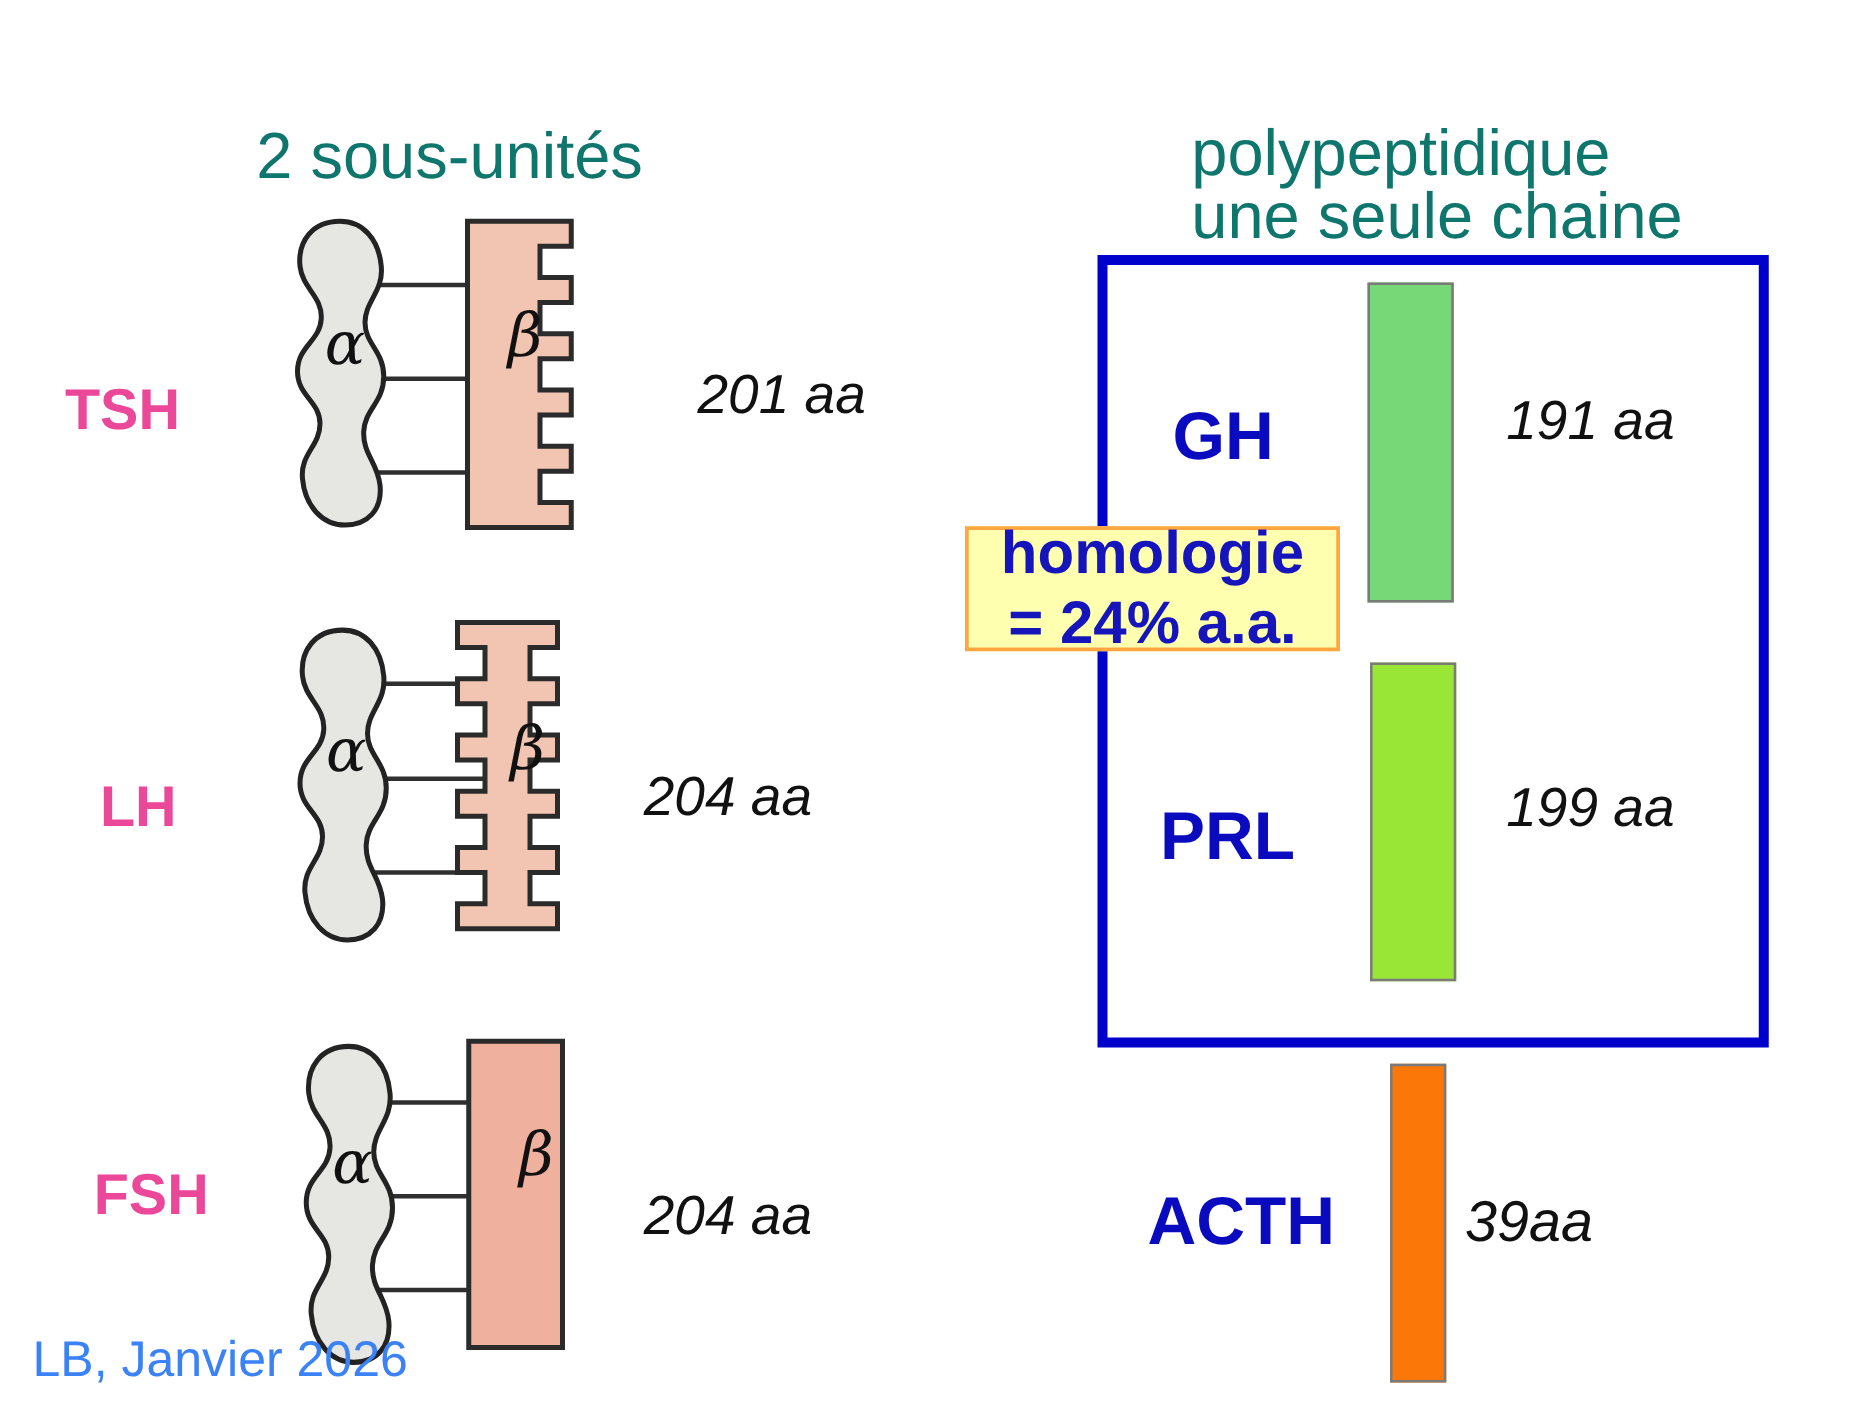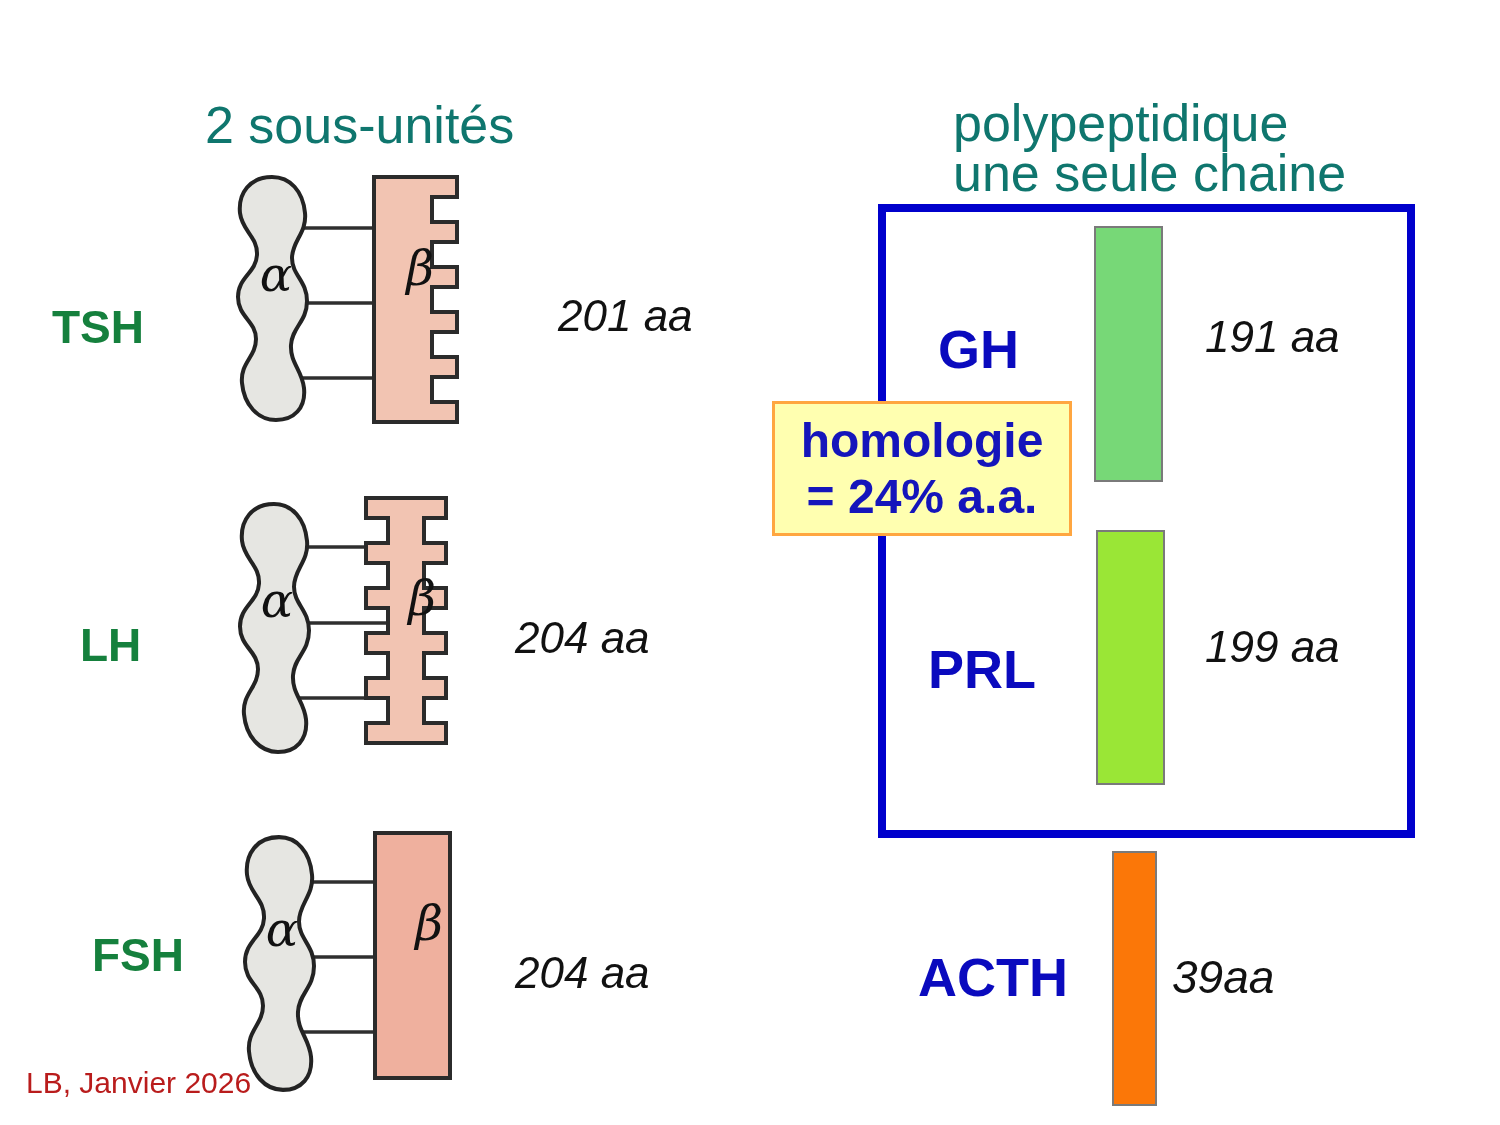--- a/index.html
+++ b/index.html
@@ -8,21 +8,21 @@
     width:1500px;height:1125px;
     background:#ffffff;
     font-family:"Liberation Sans", sans-serif;
     overflow:hidden;
   }
   .abs{position:absolute;}
   .title{
     font-size:52px;line-height:50px;color:#0f766e;white-space:nowrap;
   }
   .hormone-label-left{
-    font-size:46px;font-weight:bold;color:#15803d;white-space:nowrap;
+    font-size:46px;font-weight:bold;color:#ec4899;white-space:nowrap;
   }
   .hormone-label-right{
     font-size:54px;font-weight:bold;color:#0a0abe;white-space:nowrap;
   }
   .aa-label{
     font-size:44px;font-style:italic;color:#111111;white-space:nowrap;
   }
   .subunit-svg{position:absolute;overflow:visible;}
   .bond{stroke:#2f2f2f;stroke-width:3.5;}
   .alpha-shape{stroke:#232323;stroke-width:4;}
@@ -30,30 +30,30 @@
   .greek{
     font-family:"DejaVu Serif", serif;
     font-style:italic;font-size:48px;fill:#111;text-anchor:middle;
   }
   #single-chain-box{
     left:878px;top:204px;width:537px;height:634px;
     border:8px solid #0000cc;box-sizing:border-box;z-index:1;
   }
   .chain-bar{border:2px solid #7a7a7a;box-sizing:border-box;z-index:2;}
   #homology-note{
-    left:772px;top:401px;width:300px;height:135px;
+    left:772px;top:421px;width:300px;height:100px;
     border:3px solid #ffa640;box-sizing:border-box;
     display:flex;flex-direction:column;justify-content:center;align-items:center;
     z-index:3;
   }
   #homology-note div{
     font-size:48px;line-height:56px;font-weight:bold;color:#1515bb;white-space:nowrap;
   }
   #footer-credit{
-    left:26px;top:1066px;font-size:30px;color:#b91c1c;white-space:nowrap;
+    left:26px;top:1066px;font-size:40px;color:#3b82f6;white-space:nowrap;
   }
 </style>
 </head>
 <body>
 
 <div id="slide">
 
   <div class="abs title" style="left:205px;top:100px;">2 sous-unités</div>
 
   <div class="abs hormone-label-left" style="left:52px;top:300px;">TSH</div>
@@ -81,21 +81,21 @@
       <line class="bond" x1="60" y1="203" x2="160" y2="203"></line>
     </g>
     <path class="alpha-shape" transform="translate(2,5) scale(1,1.02)" d="M44,4 C22,4 10,20 12,40 C14,58 30,64 29,82 C28,100 10,104 10,124 C10,144 28,148 28,166 C28,184 12,190 14,210 C16,232 30,247 48,247 C66,247 78,235 76,215 C74,197 62,190 63,172 C64,154 79,149 79,128 C79,108 64,102 64,85 C64,68 79,60 77,40 C75,18 62,4 44,4 Z" style="fill: rgb(230, 230, 226);"></path>
     <path class="beta-shape" transform="translate(138,3)" d="M0,0 H80 V20 H58 V45 H80 V65 H58 V90 H80 V110 H58 V135 H80 V155 H58 V180 H80 V200 H58 V225 H80 V245 H0 V225 H22 V200 H0 V180 H22 V155 H0 V135 H22 V110 H0 V90 H22 V65 H0 V45 H22 V20 H0 Z" style="fill: rgb(242, 196, 178);"></path>
     <text class="greek" x="49" y="122">α</text>
     <text class="greek" x="194" y="120">β</text>
   </svg>
 
   <div class="abs aa-label" style="left:515px;top:613px;">204 aa</div>
 
-  <div class="abs hormone-label-left" style="left:75px;top:928px;margin-left:17px;">FSH</div>
+  <div class="abs hormone-label-left" style="left:75px;top:928px;">FSH</div>
 
   <svg class="subunit-svg" style="left:233px;top:828px;" width="222" height="264" viewBox="0 0 222 264">
     <g>
       <line class="bond" x1="60" y1="54" x2="160" y2="54"></line>
       <line class="bond" x1="60" y1="129" x2="160" y2="129"></line>
       <line class="bond" x1="60" y1="204" x2="160" y2="204"></line>
     </g>
     <path class="alpha-shape" transform="translate(2,5) scale(1,1.04)" d="M44,4 C22,4 10,20 12,40 C14,58 30,64 29,82 C28,100 10,104 10,124 C10,144 28,148 28,166 C28,184 12,190 14,210 C16,232 30,247 48,247 C66,247 78,235 76,215 C74,197 62,190 63,172 C64,154 79,149 79,128 C79,108 64,102 64,85 C64,68 79,60 77,40 C75,18 62,4 44,4 Z" style="fill: rgb(230, 230, 226);"></path>
     <rect class="beta-shape" x="142" y="5" width="75" height="245" style="fill: rgb(239, 176, 158);"></rect>
     <text class="greek" x="49" y="118">α</text>

